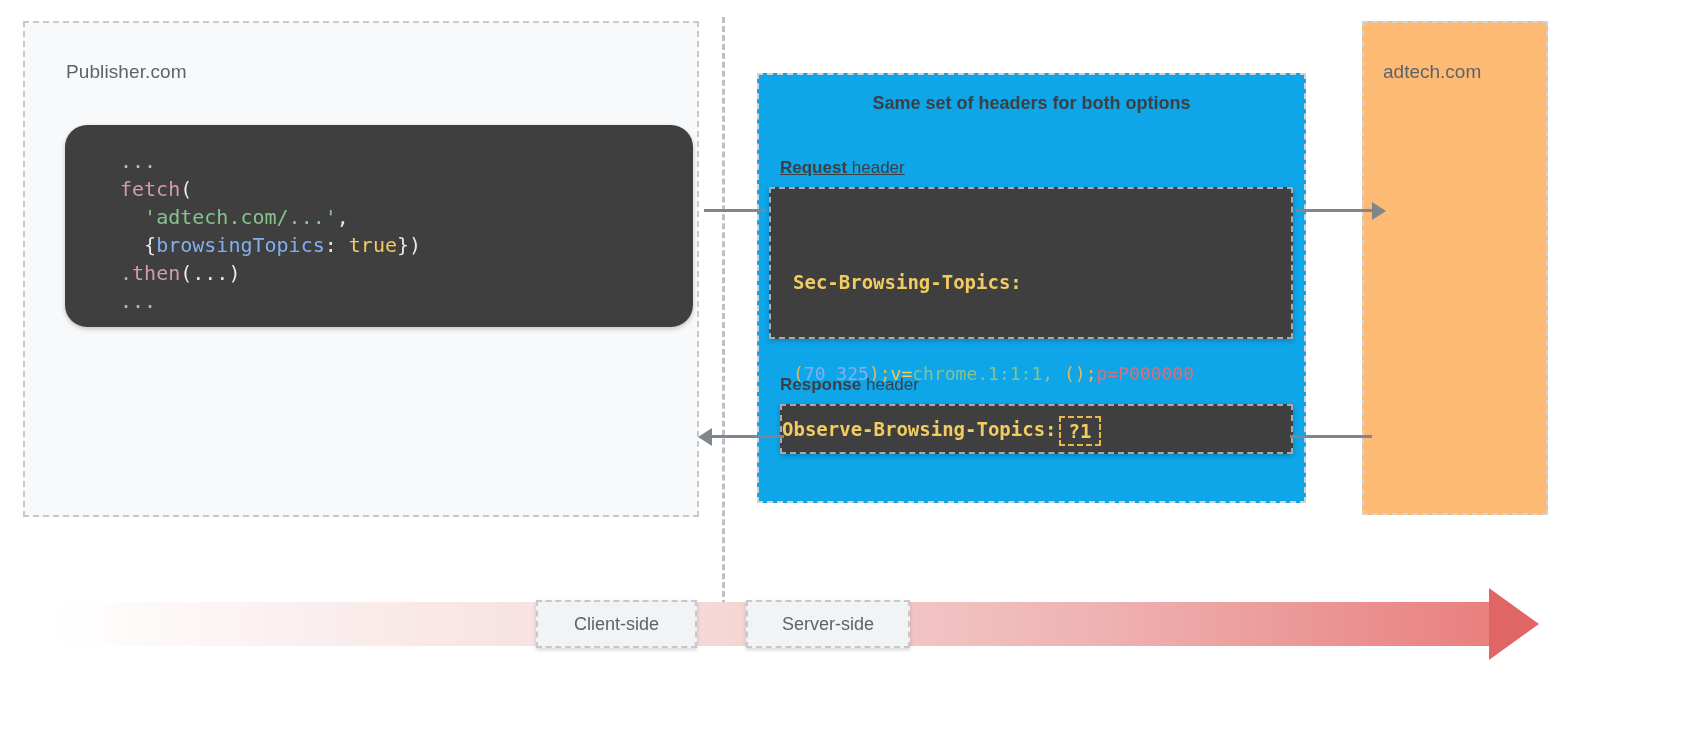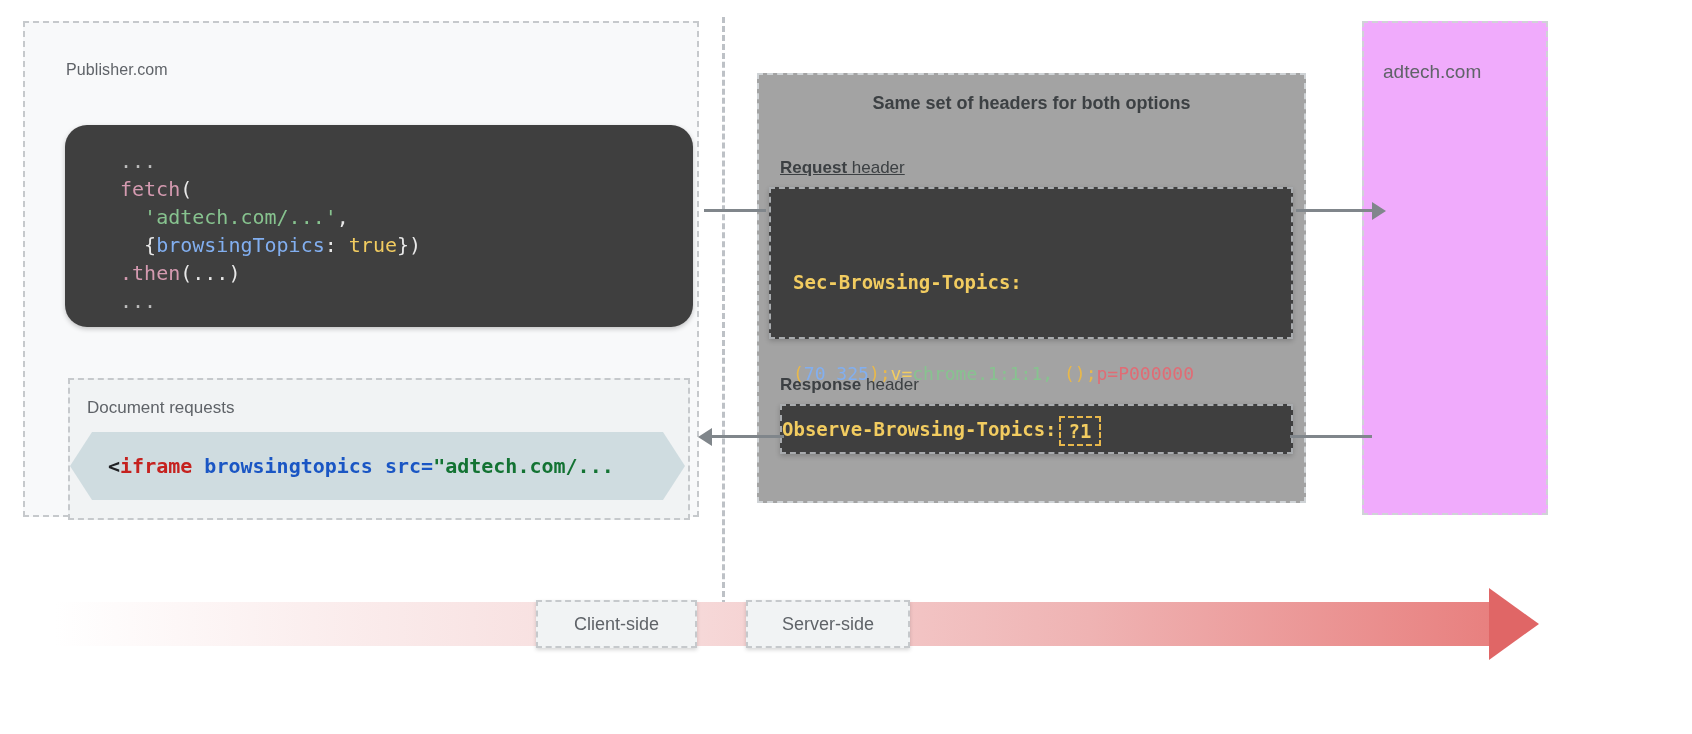--- a/index.html
+++ b/index.html
@@ -14,21 +14,21 @@
 
   
   #publisher-panel{
     position:absolute;left:23px;top:21px;width:676px;height:496px;
     background:#f8f9fa;
     border:2px dashed #c6c9cc;
     box-sizing:border-box;
   }
   #publisher-label{
     position:absolute;left:41px;top:38px;
-    font-size:16px;color:#5f6368;letter-spacing:.1px;text-align:right;
+    font-size:19px;color:#5f6368;letter-spacing:.1px;text-align:right;
   }
 
   
   #fetch-code-block{
     position:absolute;left:40px;top:102px;width:628px;height:202px;
     background:#3f3f3f;
     box-sizing:border-box;
     box-shadow:0 2px 5px rgba(0,0,0,.22);
     font-family:"DejaVu Sans Mono","Liberation Mono",monospace;
     font-size:20px;line-height:28px;
@@ -75,21 +75,21 @@
 
   
   #client-server-divider{
     position:absolute;left:722px;top:17px;width:0;height:607px;
     border-left:3px dashed #bdc1c6;
   }
 
   
   #headers-panel{
     position:absolute;left:757px;top:73px;width:549px;height:430px;
-    background:#a3a3a3;
+    background:#0ea5e9;
     border:2px dashed #cfd3d6;
     box-sizing:border-box;
   }
   #headers-panel-title{
     position:absolute;left:0;top:18px;width:100%;
     text-align:center;
     font-size:18px;font-weight:bold;color:#3c4043;
   }
   .header-kind-label{
     position:absolute;left:21px;
@@ -138,21 +138,21 @@
     color:#f2cc60;
     padding:0 8px;
     line-height:26px;
     vertical-align:middle;
     margin-left:2px;
   }
 
   
   #adtech-panel{
     position:absolute;left:1362px;top:21px;width:186px;height:494px;
-    background:#f0abfc;
+    background:#fdba74;
     border:2px dashed #cfd3d6;
     box-sizing:border-box;
   }
   #adtech-label{
     position:absolute;left:19px;top:38px;
     font-size:19px;color:#5f6368;
   }
 
   
   .connector{position:absolute;height:3px;background:#80868b;}
@@ -204,24 +204,20 @@
   <div id="publisher-panel">
     <div id="publisher-label">Publisher.com</div>
 
     <div id="fetch-code-block"><span class="tok-dots">...</span>
 <span class="tok-fn">fetch</span><span class="tok-punct">(</span>
   <span class="tok-str">'adtech.com/...'</span><span class="tok-punct">,</span>
   <span class="tok-punct">{</span><span class="tok-prop">browsingTopics</span><span class="tok-punct">: </span><span class="tok-bool">true</span><span class="tok-punct">})</span>
 <span class="tok-fn">.</span><span class="tok-fn">then</span><span class="tok-punct">(...)</span>
 <span class="tok-dots">...</span></div>
 
-    <div id="document-requests-panel">
-      <div id="document-requests-label">Document requests</div>
-      <div id="iframe-chip"><span class="tok-brk">&lt;</span><span class="tok-tag">iframe</span><span class="tok-attr"> browsingtopics src=</span><span class="tok-val">"adtech.com/...</span></div>
-    </div>
   </div>
 
   <div id="client-server-divider"></div>
 
   <div id="headers-panel">
     <div id="headers-panel-title">Same set of headers for both options</div>
 
     <div class="header-kind-label" id="request-header-label"><b>Request</b><span> header</span></div>
 
     <div id="request-header-box">

